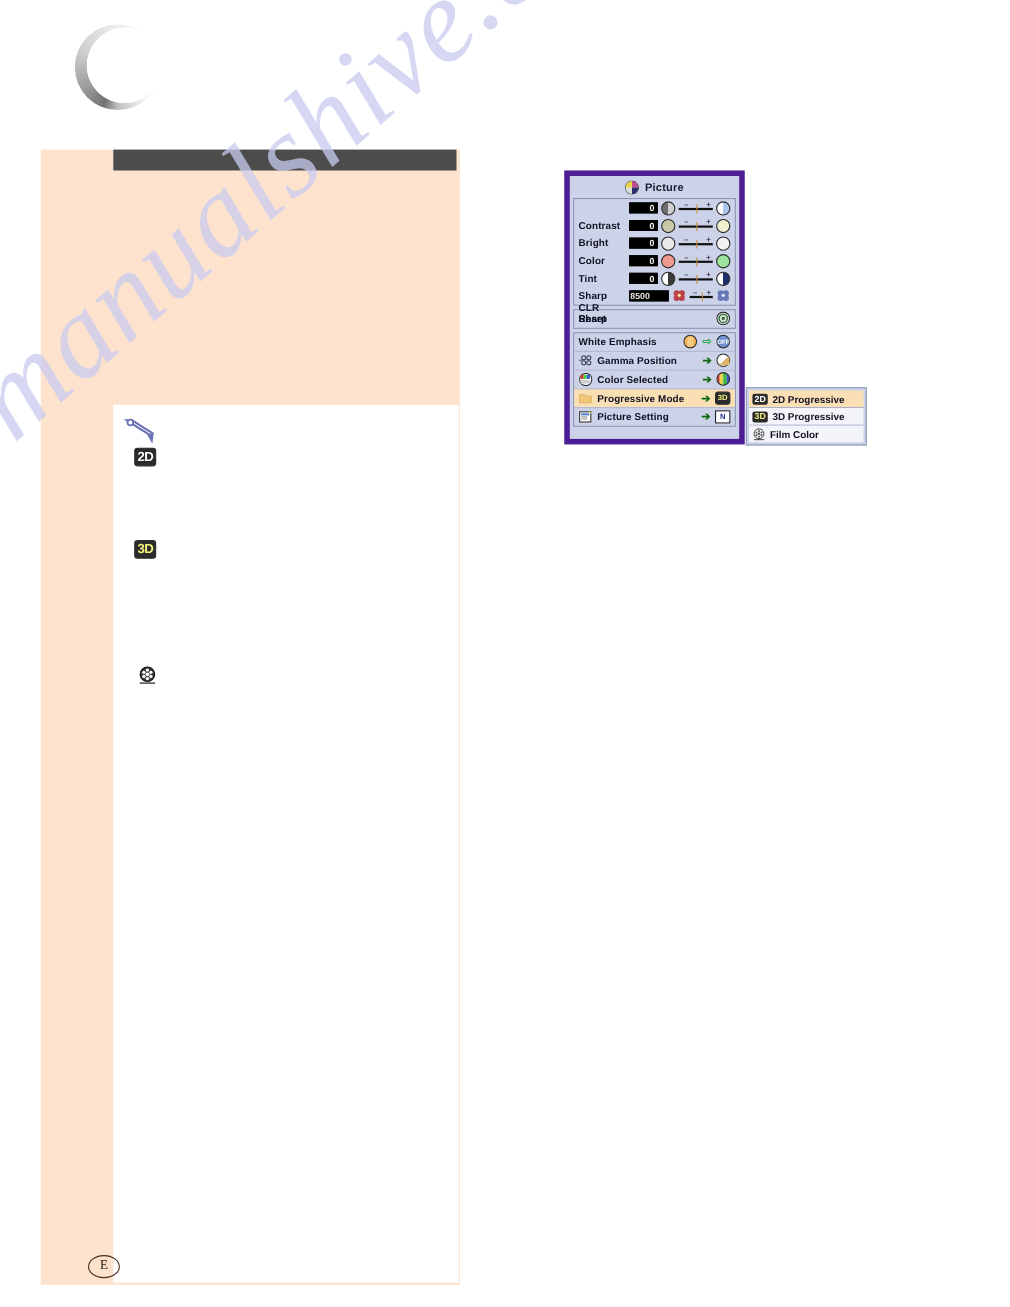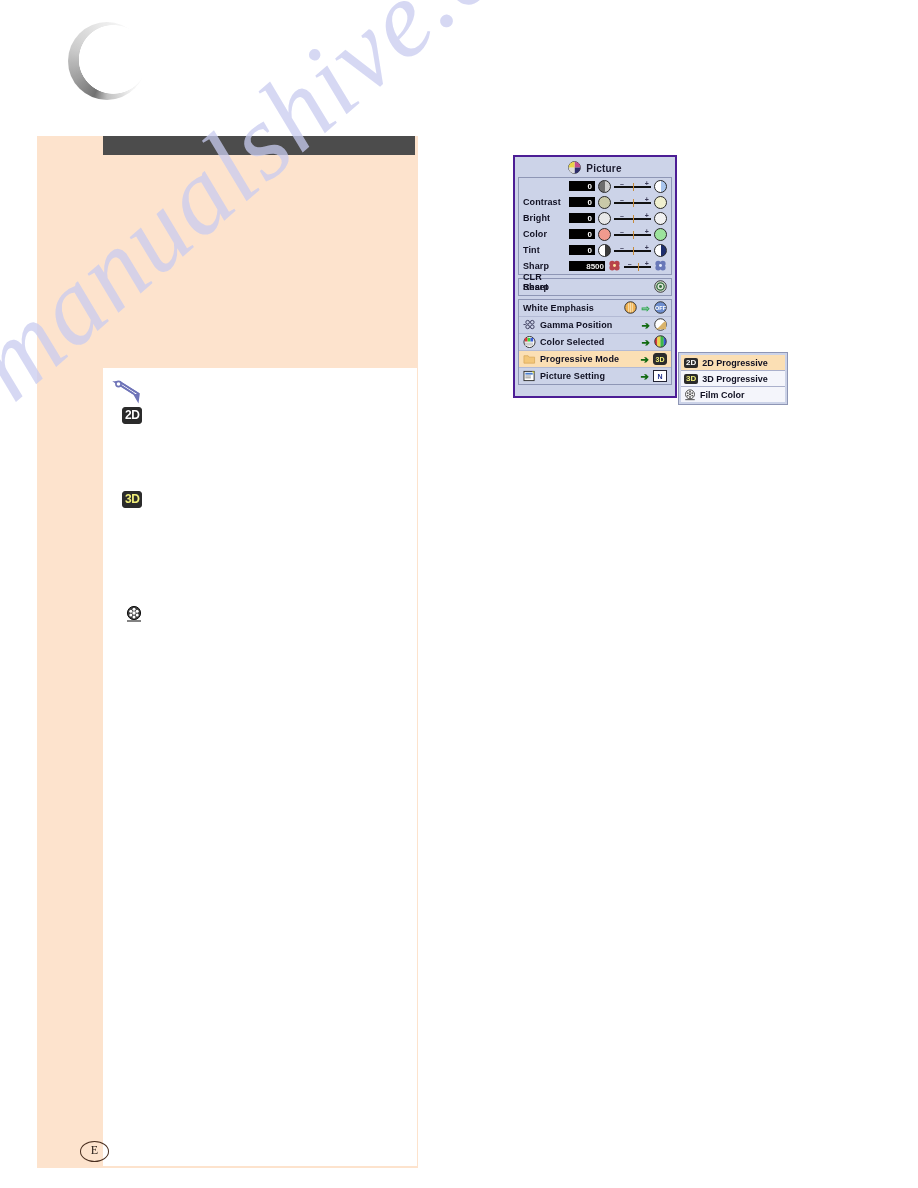--- a/index.html
+++ b/index.html
@@ -82,21 +82,21 @@
     font-family:"Liberation Serif", serif;
     font-style:italic;font-size:108px;letter-spacing:2px;
     color:#c9ccf0;opacity:.75;white-space:nowrap;
     transform:rotate(-41deg);transform-origin:0 100%;
     pointer-events:none;
   }
 
   
   .osd{
     position:absolute;left:513px;top:155px;width:164px;
-    background:#ccd3e8;border:2px solid #4c1d95;
+    background:#ccd3e8;border:5px solid #4c1d95;
     padding:3px;box-sizing:border-box;
     font-family:"Liberation Sans", sans-serif;
   }
   .osd-title{
     height:17px;display:flex;align-items:center;justify-content:center;gap:5px;
     font-size:10px;color:#1a1a2e;font-weight:bold;letter-spacing:.2px;
   }
   .osd-panel{
     background:#ccd3e8;border:1px solid #8e96b5;margin-bottom:3px;
   }
@@ -104,21 +104,21 @@
     display:flex;align-items:center;height:16px;padding:0 4px;
     font-size:9px;color:#101022;font-weight:bold;
   }
   .srow .lbl{width:46px;flex:0 0 46px;letter-spacing:.1px;margin-top:32px;}
   .valbox{
     background:#000;color:#fff;font-size:8px;font-weight:bold;
     width:26px;height:10px;line-height:10px;text-align:right;
     padding-right:2px;box-sizing:border-box;margin-right:3px;
     border:1px solid #000;
   }
-  .valbox.wide{width:36px;text-align:right;padding-right:0;color:#e9e9e9;}
+  .valbox.wide{width:36px;text-align:left;padding-right:0;color:#e9e9e9;}
   .ico{width:13px;height:13px;border-radius:50%;border:1.3px solid #2a2a2a;
        flex:0 0 13px;box-sizing:border-box;}
   .track{
     flex:1;height:13px;position:relative;margin:0 3px;
   }
   .track .bar{
     position:absolute;left:0;right:0;top:6px;height:2px;background:#111;
   }
   .track .tick{
     position:absolute;top:0;font-size:7px;color:#3a3a55;line-height:7px;

